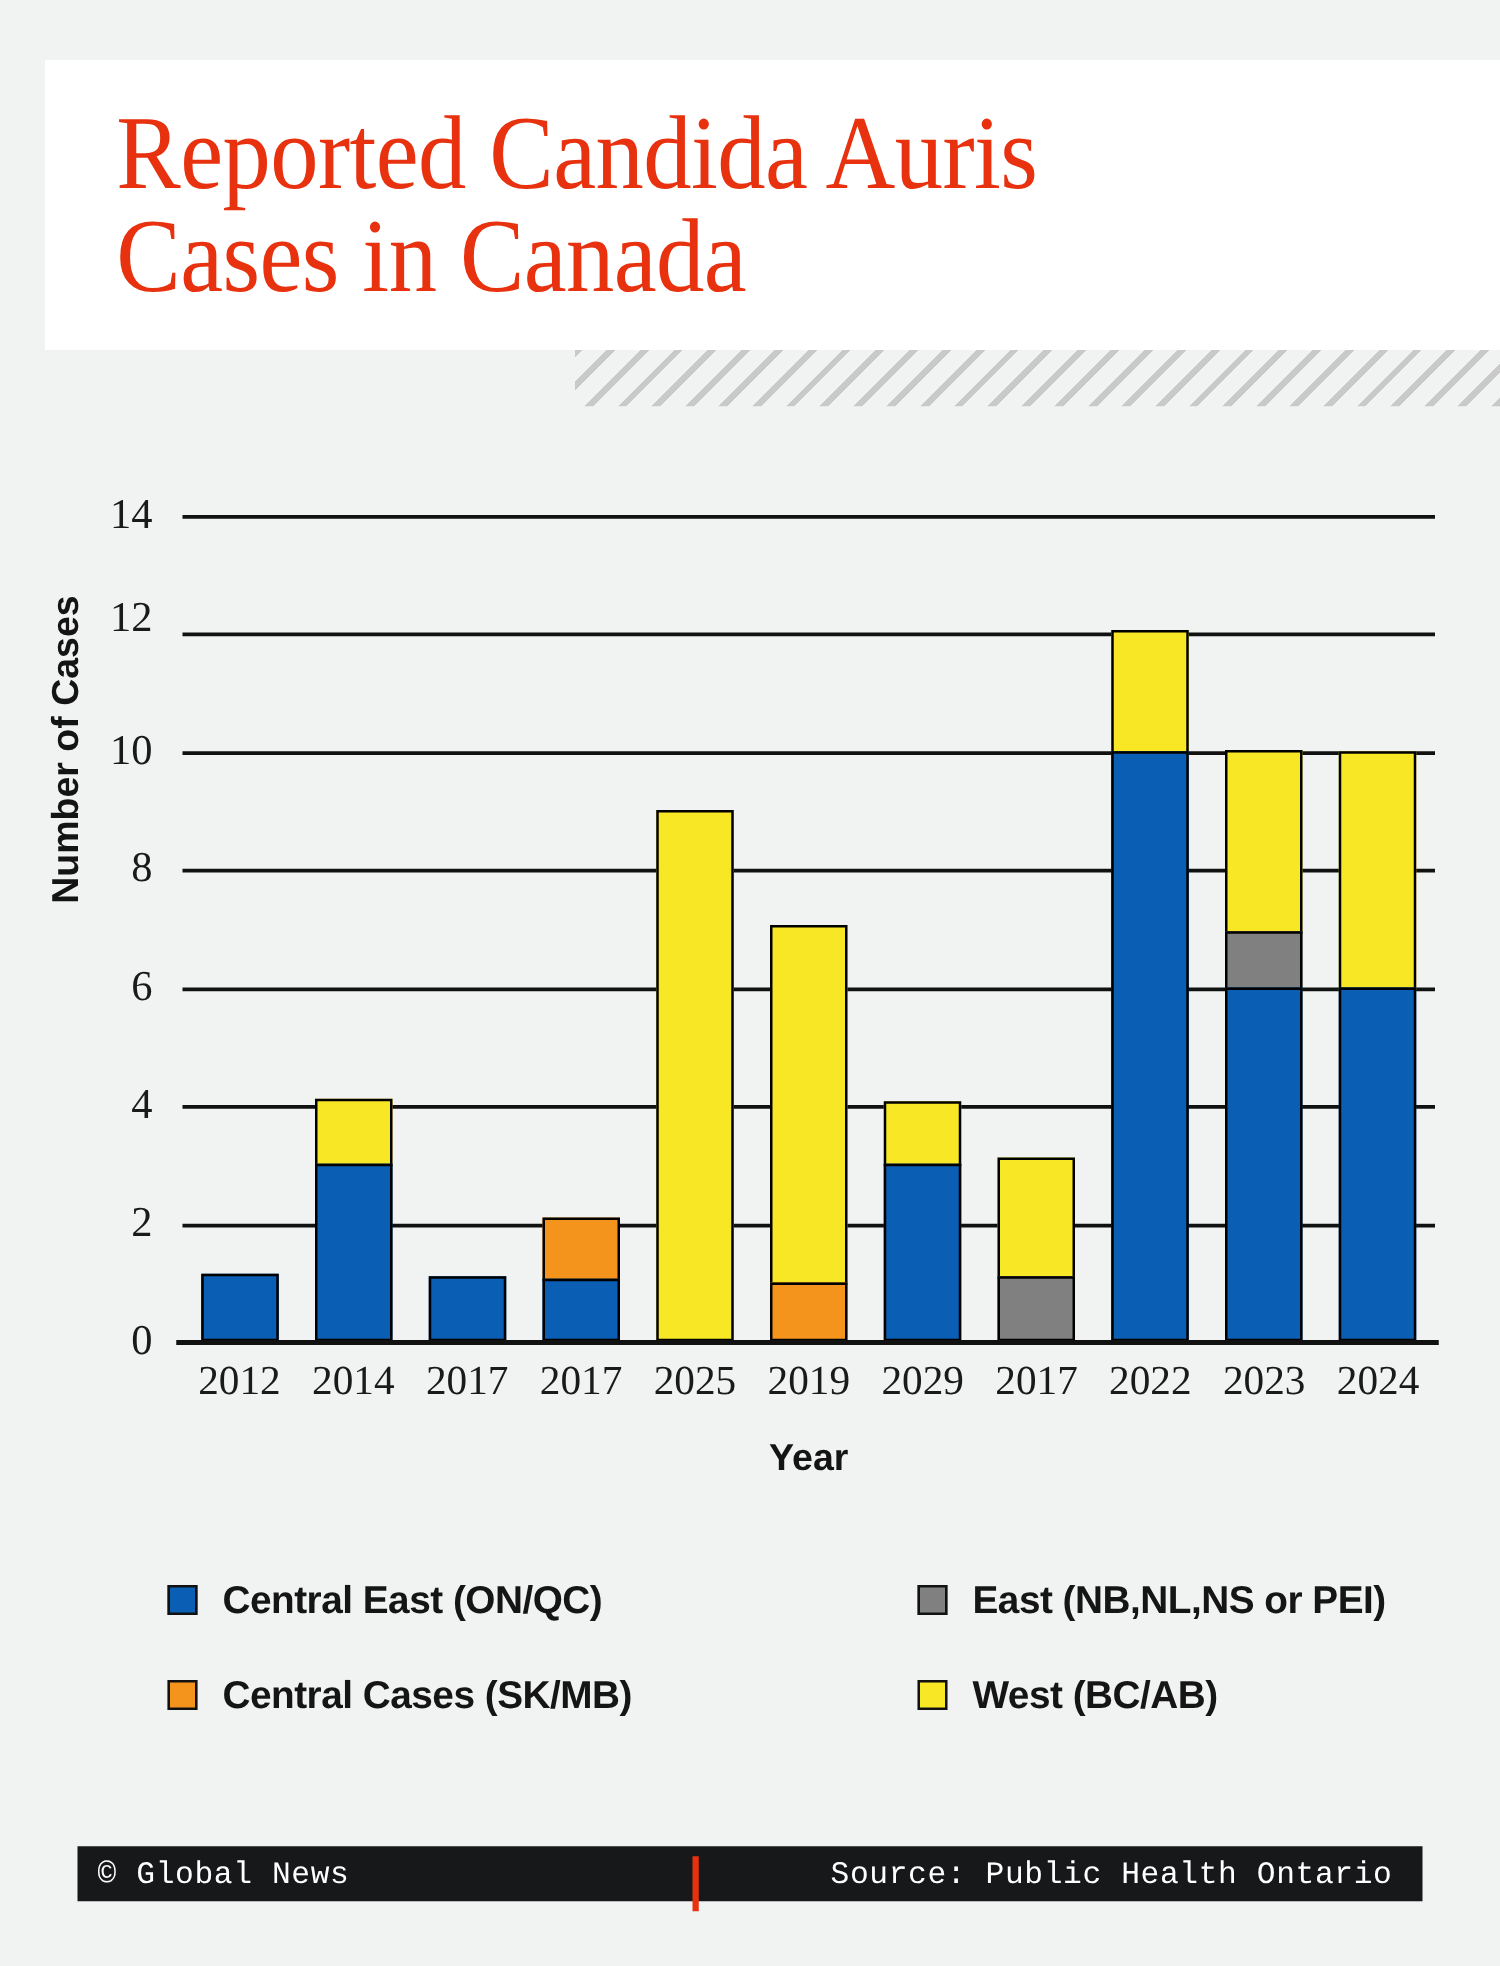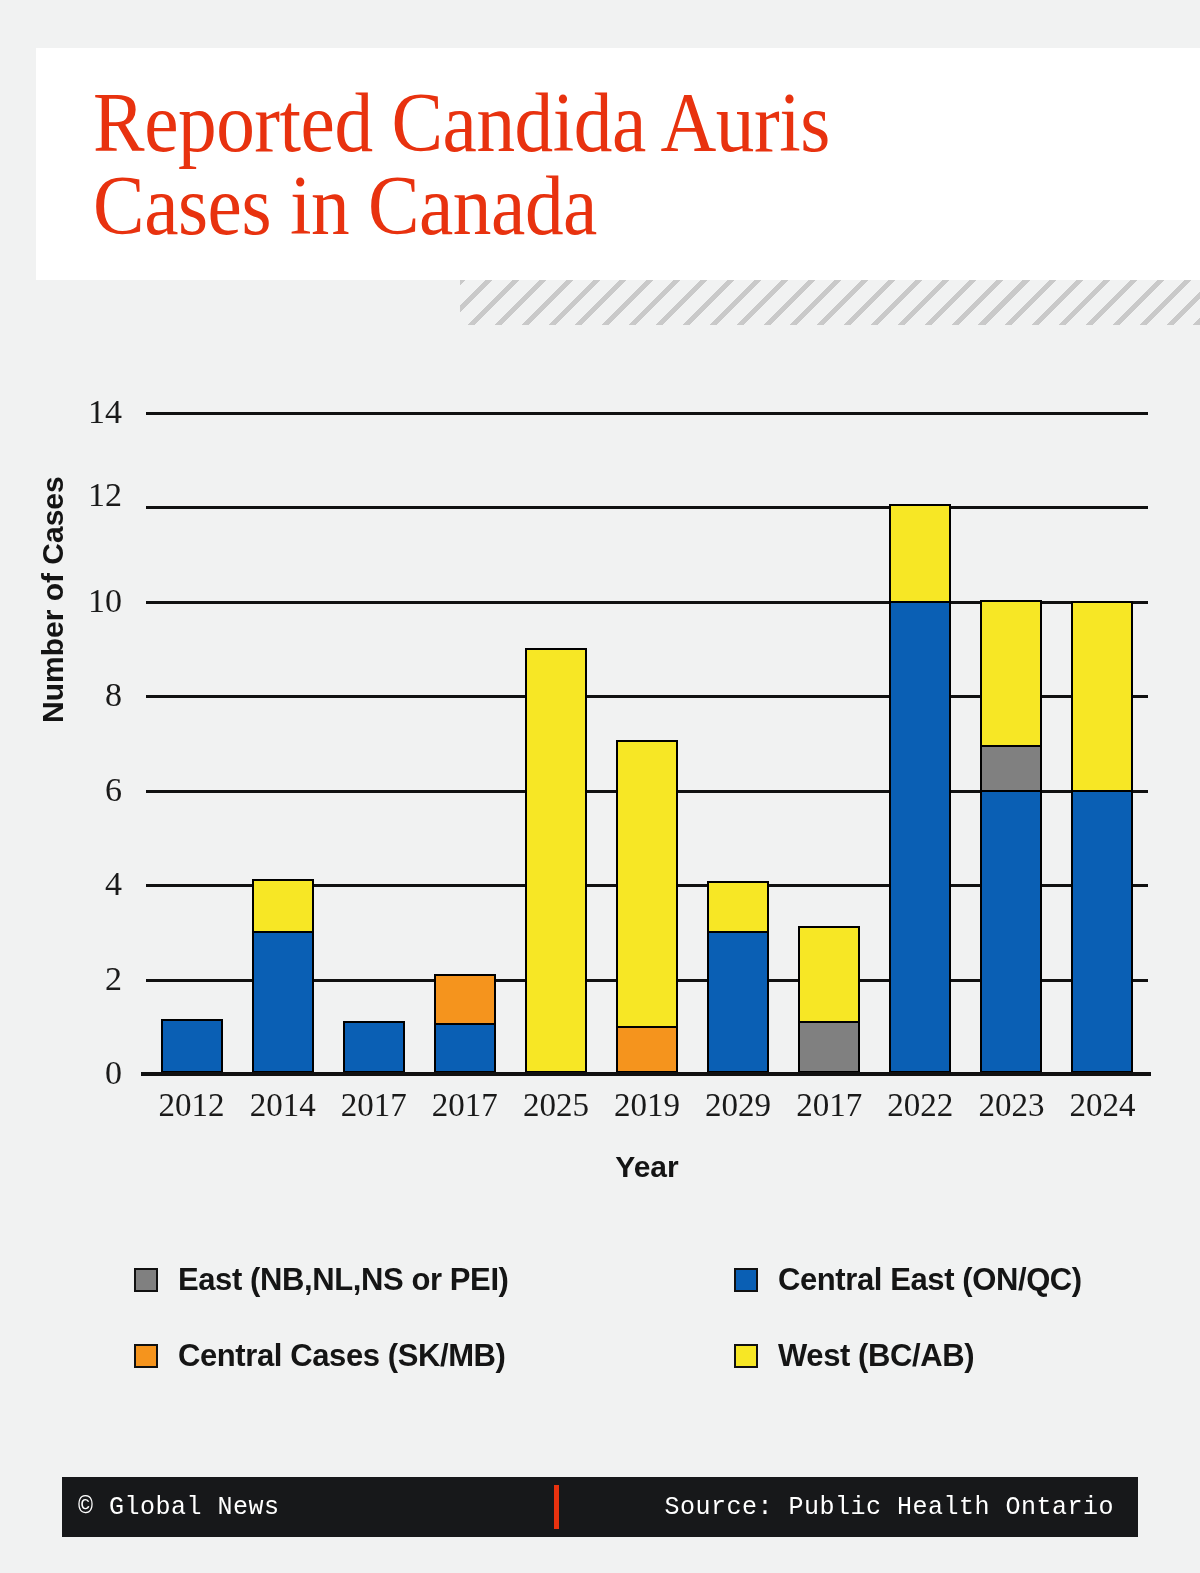--- a/index.html
+++ b/index.html
@@ -168,21 +168,21 @@
     font-weight: bold;
     color: #151515;
     letter-spacing: -0.4px;
     white-space: nowrap;
   }
 
   
   .footer {
     position: absolute;
     left: 62px; top: 1477px;
-    width: 1076px; height: 60px;
+    width: 1076px; height: 44px;
     background: #17181a;
     display: flex;
     align-items: center;
     position: absolute;
   }
   .footer-left {
     font-family: "Liberation Mono", monospace;
     font-size: 25px;
     color: #ffffff;
     padding-left: 16px;
@@ -318,26 +318,26 @@
       <div class="xtick">2017</div>
       <div class="xtick">2022</div>
       <div class="xtick">2023</div>
       <div class="xtick">2024</div>
     </div>
   <div class="xlabel">Year</div>
 </div>
 
 <div class="legend" id="legend">
     <div class="legend-item">
+      <span class="swatch" style="background: rgb(10, 95, 180);"></span>
+      <span class="legend-label">Central East (ON/QC)</span>
+    </div>
+    <div class="legend-item">
       <span class="swatch" style="background: rgb(128, 128, 128);"></span>
       <span class="legend-label">East (NB,NL,NS or PEI)</span>
-    </div>
-    <div class="legend-item">
-      <span class="swatch" style="background: rgb(10, 95, 180);"></span>
-      <span class="legend-label">Central East (ON/QC)</span>
     </div>
     <div class="legend-item">
       <span class="swatch" style="background: rgb(245, 148, 29);"></span>
       <span class="legend-label">Central Cases (SK/MB)</span>
     </div>
     <div class="legend-item">
       <span class="swatch" style="background: rgb(247, 231, 37);"></span>
       <span class="legend-label">West (BC/AB)</span>
     </div>
   </div>

